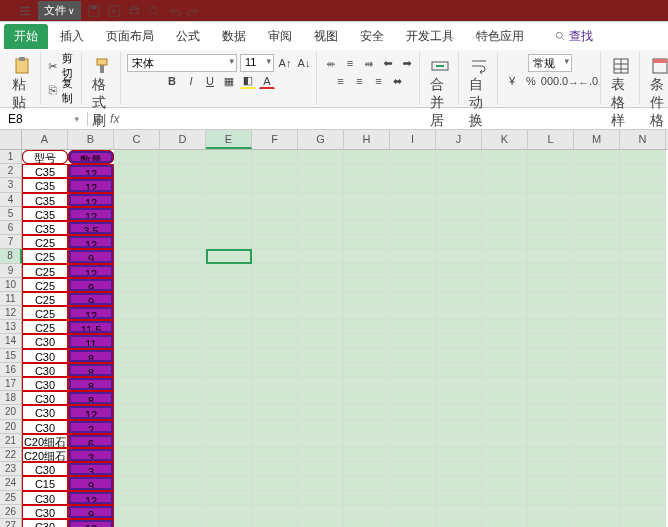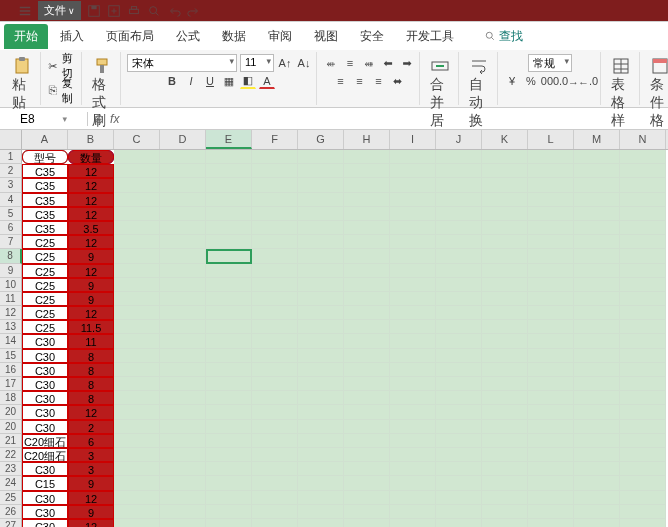--- a/index.html
+++ b/index.html
@@ -5,49 +5,49 @@
 * { margin: 0; padding: 0; box-sizing: border-box; }
 body { font-family: "Microsoft YaHei", SimSun, sans-serif; font-size: 12px; background: #fff; overflow: hidden; width: 668px; height: 527px; }
 
 .qat { height: 22px; background: #7f1d1d; border-bottom: 1px solid #d0d0d0; display: flex; align-items: center; padding: 0 18px; gap: 6px; }
 .qat-menu { background: #555; color: #fff; padding: 2px 6px; font-size: 11px; display: flex; align-items: center; gap: 2px; }
 .qat .icon { width: 14px; height: 14px; opacity: 0.7; }
 
 .tabs { height: 28px; background: #fff; display: flex; align-items: center; padding: 0 4px; gap: 2px; }
 .tab { padding: 4px 10px; font-size: 12px; color: #333; cursor: pointer; }
 .tab.active { background: #2e9e5b; color: #fff; border-radius: 3px 3px 0 0; }
-.tab.search { margin-left: 8px; display: flex; align-items: center; gap: 3px; color: #0f766e; }
+.tab.search { margin-left: 8px; display: flex; align-items: center; gap: 3px; color: #4c1d95; }
 
 .ribbon { height: 58px; background: #f5f5f5; border-bottom: 1px solid #ccc; display: flex; align-items: stretch; padding: 2px 4px; gap: 2px; }
 .rgroup { display: flex; flex-direction: column; align-items: center; padding: 2px 4px; border-right: 1px solid #ddd; }
 .rgroup:last-child { border-right: none; }
 .rgroup-row { display: flex; align-items: center; gap: 3px; min-height: 18px; }
 .rbtn { display: flex; flex-direction: column; align-items: center; padding: 2px 4px; cursor: pointer; }
 .rbtn .icon-lg { width: 20px; height: 20px; }
 .rbtn-label { font-size: 14px; color: #444; }
 .combo { border: 1px solid #bbb; background: #fff; font-size: 11px; padding: 1px 14px 1px 4px; height: 18px; position: relative; }
 .combo::after { content: "▾"; position: absolute; right: 2px; font-size: 9px; color: #666; }
 .mini-btn { width: 16px; height: 16px; border: 1px solid transparent; display: inline-flex; align-items: center; justify-content: center; font-size: 11px; color: #444; }
 
 .formula-bar { height: 22px; background: #fff; border-bottom: 1px solid #ccc; display: flex; align-items: center; }
-.name-box { width: 88px; border-right: 1px solid #ccc; padding: 0 20px; display: flex; align-items: center; justify-content: space-between; }
+.name-box { width: 88px; border-right: 1px solid #ccc; padding: 0 8px; display: flex; align-items: center; justify-content: space-between; }
 .fx-area { display: flex; align-items: center; padding: 0 6px; gap: 6px; color: #666; }
 
 .grid-area { position: relative; height: calc(527px - 22px - 28px - 58px - 22px); overflow: hidden; }
 .colheads { display: flex; position: sticky; top: 0; background: #e8e8e8; border-bottom: 1px solid #bbb; }
 .corner { width: 22px; height: 19px; background: #e8e8e8; border-right: 1px solid #bbb; }
 .ch { width: 46px; height: 19px; border-right: 1px solid #ccc; text-align: center; font-size: 11px; color: #555; line-height: 19px; }
 .ch.sel { background: #cce5d5; border-bottom: 2px solid #2e9e5b; }
 .rows { }
 .row { display: flex; height: 14.2px; }
 .rh { width: 22px; background: #e8e8e8; border-right: 1px solid #bbb; border-bottom: 1px solid #ccc; font-size: 10px; color: #555; text-align: center; line-height: 14px; }
 .rh.sel { background: #cce5d5; border-right: 2px solid #2e9e5b; }
 .cell { width: 46px; border-right: 1px solid #d0e0d0; border-bottom: 1px solid #d0e0d0; font-size: 11px; text-align: center; line-height: 14px; background: #d1e7d1; overflow: hidden; white-space: nowrap; }
 .cell.data-a { border: 1px solid #666; background: #fff; outline: 1px solid #c00; outline-offset: -1px; }
-.cell.data-b { border: 1px solid #4c1d95; background: #b91c1c; outline: 1px solid #c00; outline-offset: -1px; }
+.cell.data-b { border: 3px solid #4c1d95; background: #a21caf; outline: 1px solid #c00; outline-offset: -1px; }
 .cell.data-a.hdr, .cell.data-b.hdr { font-weight: normal; border-radius: 6px; }
 .active-cell { position: absolute; border: 2px solid #2e9e5b; pointer-events: none; }
 
 svg { display: block; }
 </style>
 </head>
 <body>
 
 <div class="qat">
   <span class="icon">
@@ -100,20 +100,21 @@
 <div class="tabs">
     <div class="tab active">开始</div>
     <div class="tab">插入</div>
     <div class="tab">页面布局</div>
     <div class="tab">公式</div>
     <div class="tab">数据</div>
     <div class="tab">审阅</div>
     <div class="tab">视图</div>
     <div class="tab">安全</div>
     <div class="tab">开发工具</div>
+    <div class="tab">特色应用</div>
     <div class="tab search">
       <svg width="12" height="12" viewBox="0 0 16 16">
         <circle cx="7" cy="7" r="4" fill="none" stroke="#666"></circle>
         <path d="M10 10l3 3" stroke="#666"></path>
       </svg>
       <span>查找</span>
     </div>
   </div>
 
 <div class="ribbon">

